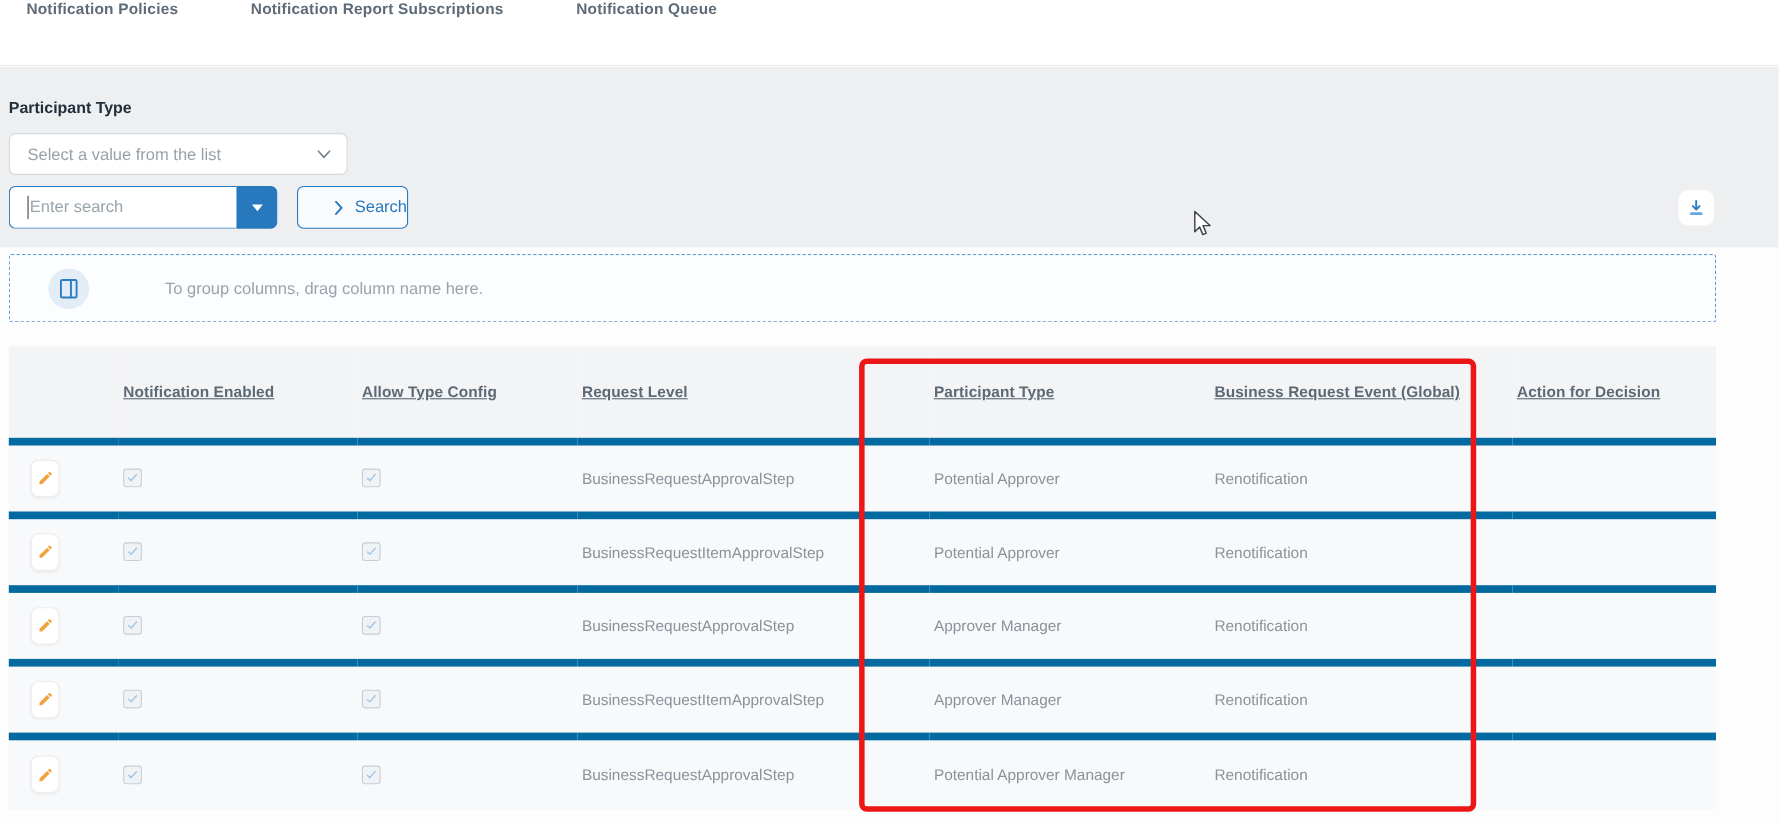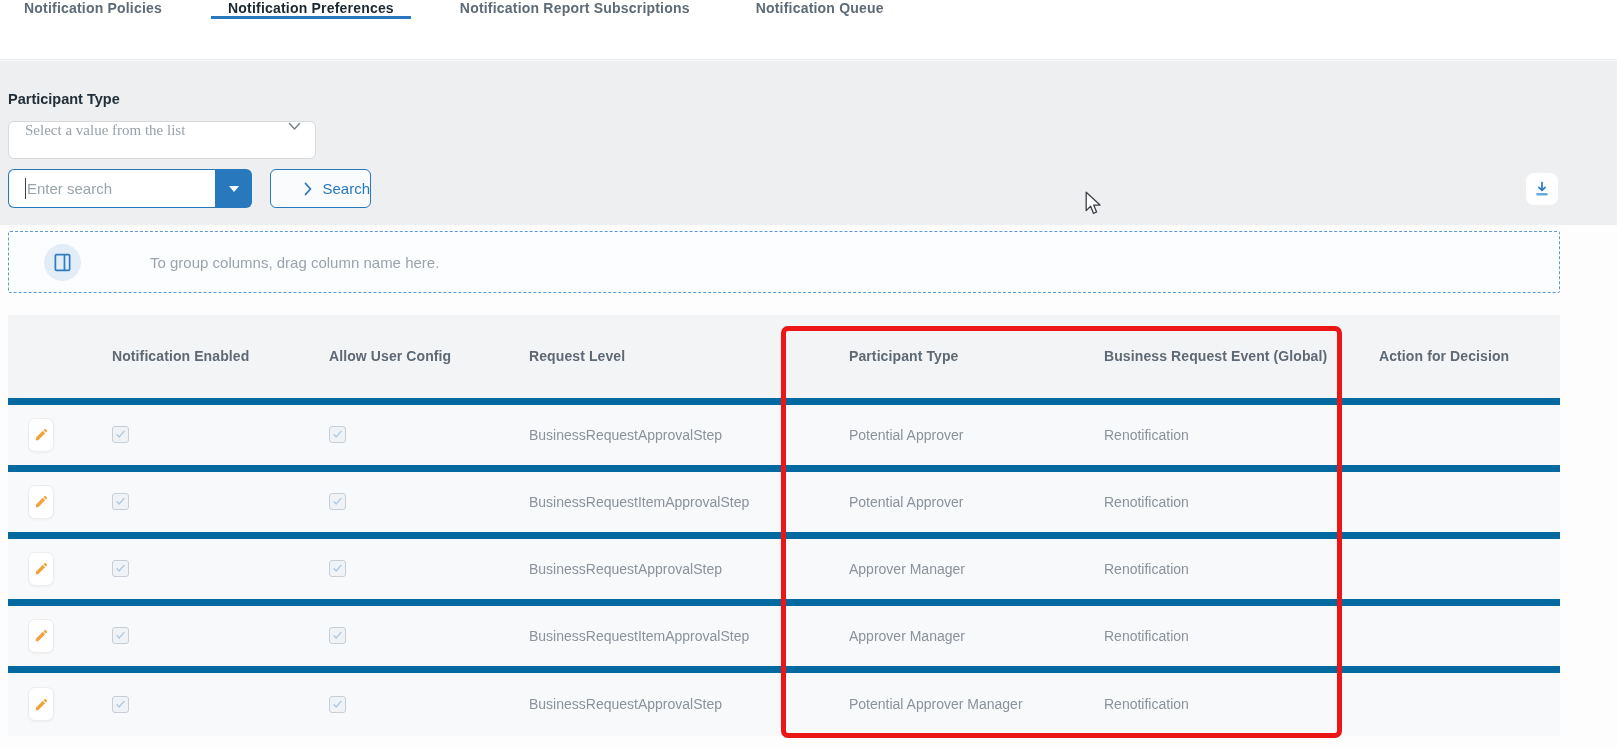--- a/index.html
+++ b/index.html
@@ -31,21 +31,21 @@
     position:absolute; left:0; top:61px; width:1617px; height:164px;
     background:#edeff1;
   }
   .field-label {
     position:absolute; left:8px; top:30px;
     font-size:14.5px; font-weight:700; color:#222f3a;
   }
   .select-box {
     position:absolute; left:8px; top:60px; width:308px; height:38px;
     background:#ffffff; border:1px solid #d6dadd; border-radius:6px;
-    display:flex; padding:0 14px 0 16px;font-family:Liberation Serif, serif;
+    display:flex; align-items:center; padding:0 14px 0 16px;
   }
   .select-box .ph { flex:1; font-size:15px; color:#98a1a9; }
   .combo { position:absolute; left:8px; top:108px; height:39px; display:flex; }
   .combo input {
     width:207px; height:39px; border:1px solid #2878be; border-right:none;
     border-radius:6px 0 0 6px; padding:0 10px 0 18px; font-size:15px;
     font-family:"Liberation Sans", sans-serif; color:#3b82f6; outline:none; background:#fff;
   }
   .combo input::placeholder { color:#9aa4ab; }
   .caret { position:absolute; left:17px; top:9px; width:1px; height:21px; background:#3c4248; }
@@ -82,20 +82,21 @@
 
   
   table.grid {
     position:absolute; left:8px; top:90px; width:1552px;
     border-collapse:collapse; table-layout:fixed;
   }
   table.grid thead th {
     height:86px; background:#f3f4f6; text-align:left; vertical-align:middle;
     font-size:14px; font-weight:700; color:#5d6974; padding-left:4px;
     letter-spacing:.1px;
+    text-decoration:underline;
   }
   table.grid tbody td {
     height:67px; background:#f8f9fa; border-top:7px solid #0369a1;
     font-size:14px; color:#8a929b; padding-left:4px; vertical-align:middle;
   }
   table.grid th:first-child, table.grid td:first-child { padding-left:20px; }
   .edit-btn {
     width:26px; height:34px; background:#ffffff; border:1px solid #ededee;
     border-radius:7px; box-shadow:0 1px 2px rgba(40,50,60,.05);
     display:flex; align-items:center; justify-content:center; cursor:pointer;
@@ -112,21 +113,20 @@
     position:absolute; left:781px; top:326px; width:561px; height:412px;
     border:5px solid #ec1616; border-radius:7px; pointer-events:none; z-index:6;
   }
   .mouse-cursor { position:absolute; left:1085px; top:191px; z-index:7; pointer-events:none; }
 </style>
 </head>
 <body>
 
 <div class="tabbar">
   <div class="tab">Notification Policies</div>
-  <div class="tab active">Notification Preferences</div>
   <div class="tab">Notification Report Subscriptions</div>
   <div class="tab">Notification Queue</div>
 </div>
 
 <div class="filters">
   <div class="field-label">Participant Type</div>
 
   <div class="select-box">
     <span class="ph">Select a value from the list</span>
     <span style="display:flex;">
@@ -183,21 +183,21 @@
         <col style="width:200px">
       <col style="width:320px">
         <col style="width:255px">
         <col style="width:275px">
         <col style="width:185px">
     </colgroup>
     <thead>
       <tr>
         <th></th>
         <th>Notification Enabled</th>
-        <th>Allow User Config</th>
+        <th>Allow Type Config</th>
         <th>Request Level</th>
         <th>Participant Type</th>
         <th>Business Request Event (Global)</th>
         <th>Action for Decision</th>
       </tr>
     </thead>
     <tbody>
         <tr>
     <td>
       <button class="edit-btn">

